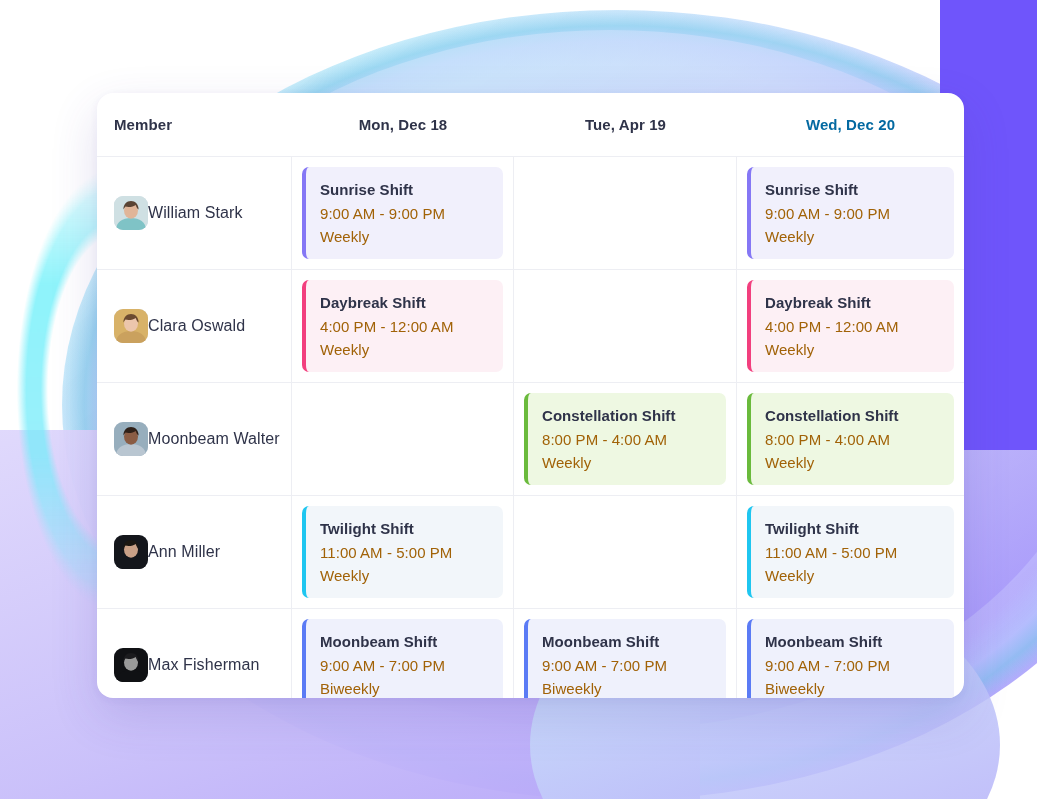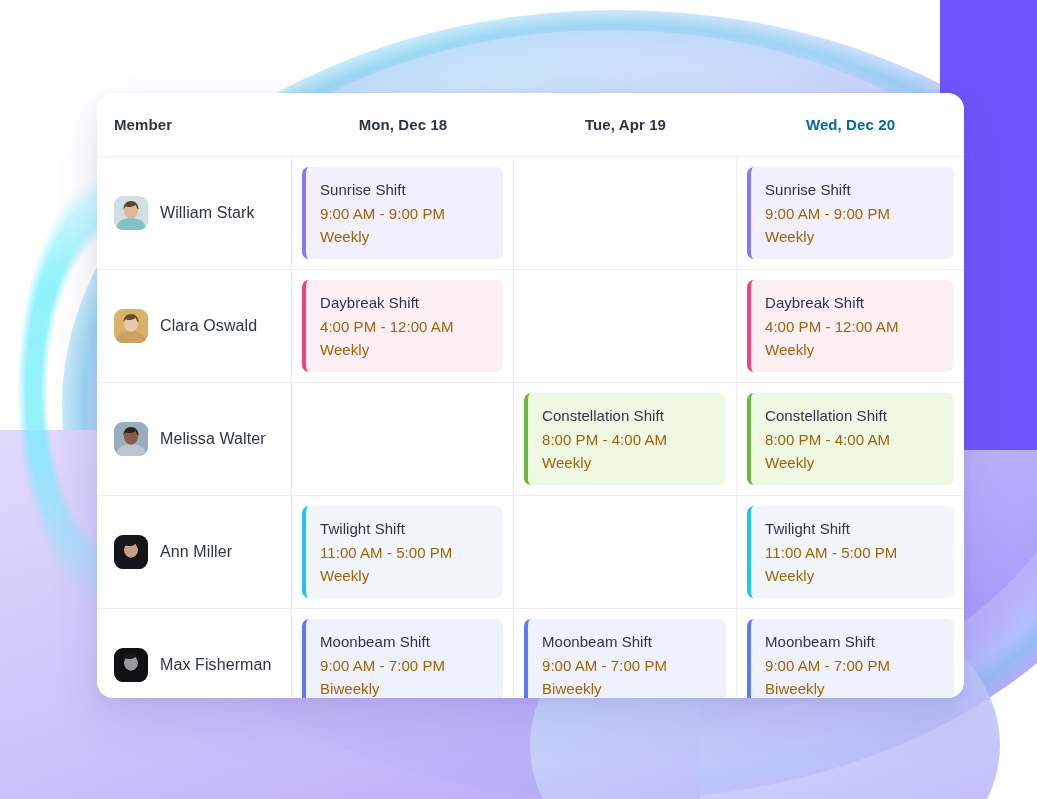--- a/index.html
+++ b/index.html
@@ -151,21 +151,21 @@
   
   .cell {
     border-top: 1px solid #edeef3;
     display: flex;
     align-items: center;
     padding: 10px 10px;
   }
   .cell.member-cell {
     border-right: 1px solid #edeef3;
     padding-left: 17px;
-    gap: 12px;
+    gap: 0;
   }
   .cell.day-cell { border-right: 1px solid #edeef3; }
   .cell.day-cell.last { border-right: none; }
 
   
   .avatar {
     width: 34px;
     height: 34px;
     border-radius: 9px;
     flex: 0 0 34px;
@@ -189,21 +189,21 @@
     border-radius: 7px;
     border-left-width: 4px;
     border-left-style: solid;
     padding: 11px 0 0 14px;
     display: flex;
     flex-direction: column;
     justify-content: flex-start;
   }
   .shift-title {
     font-size: 15px;
-    font-weight: 400;
+    font-weight: 700;
     color: #2f3349;
     line-height: 24px;
     letter-spacing: 0.05px;
   }
   .shift-time, .shift-freq {
     font-size: 15px;
     font-weight: 400;
     color: #a16207;
     line-height: 23px;
     letter-spacing: 0.05px;
@@ -281,21 +281,21 @@
       </div>
       <div class="cell member-cell">
         <div class="avatar">
           <svg viewBox="0 0 34 34" xmlns="http://www.w3.org/2000/svg">
             <rect width="34" height="34" fill="#97aebd"></rect>
             <path d="M2 34c0-8 6.5-12 15-12s15 4 15 12z" fill="#b9c6d1"></path>
             <ellipse cx="17" cy="14.5" rx="7" ry="8.2" fill="#8a5c44"></ellipse>
             <path d="M9.4 13.6c0-5.6 3.3-8.6 7.6-8.6s7.6 3 7.6 8.6c-1.6-1-2.4-3.2-2.9-4.6-2.1 1.9-7.3 2.6-10.2 1.6-.9 1-1.5 2.1-2.1 3z" fill="#2f2018"></path>
           </svg>
         </div>
-        <span class="member-name">Melissa Walter</span>
+        <span class="member-name">Moonbeam Walter</span>
       </div>
       <div class="cell day-cell"></div>
       <div class="cell day-cell">
         <div class="shift" style="background: rgb(238, 248, 226); border-left-color: rgb(106, 186, 60);">
           <div class="shift-title">Constellation Shift</div>
           <div class="shift-time">8:00 PM - 4:00 AM</div>
           <div class="shift-freq">Weekly</div>
         </div>
       </div>
       <div class="cell day-cell last">

